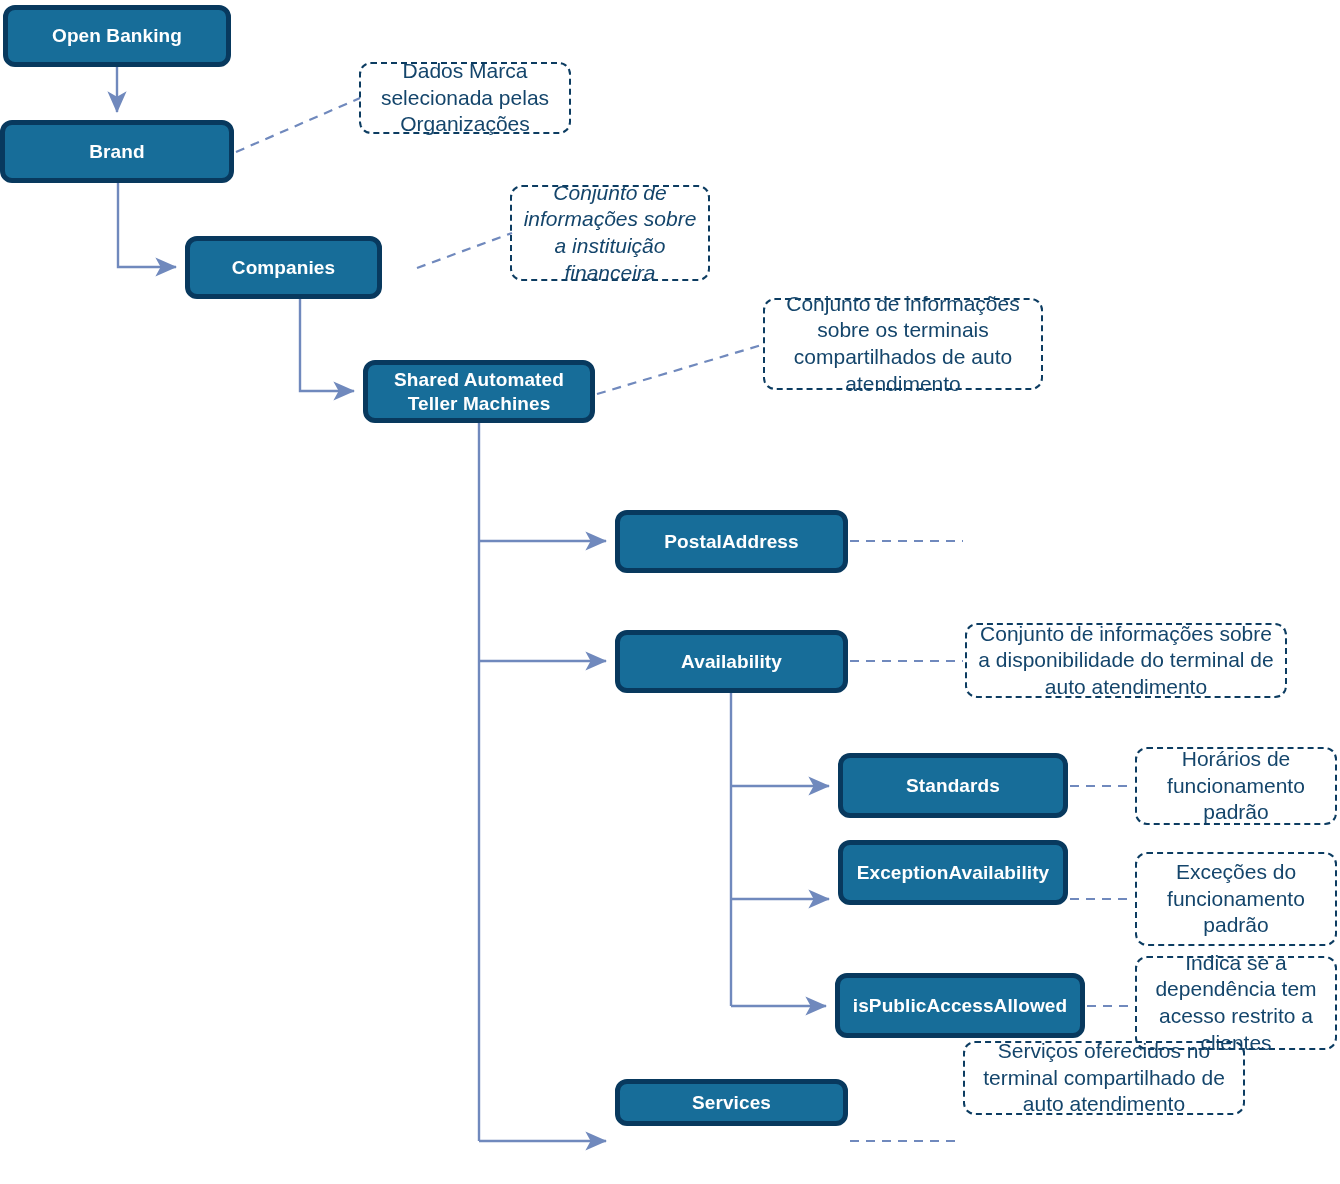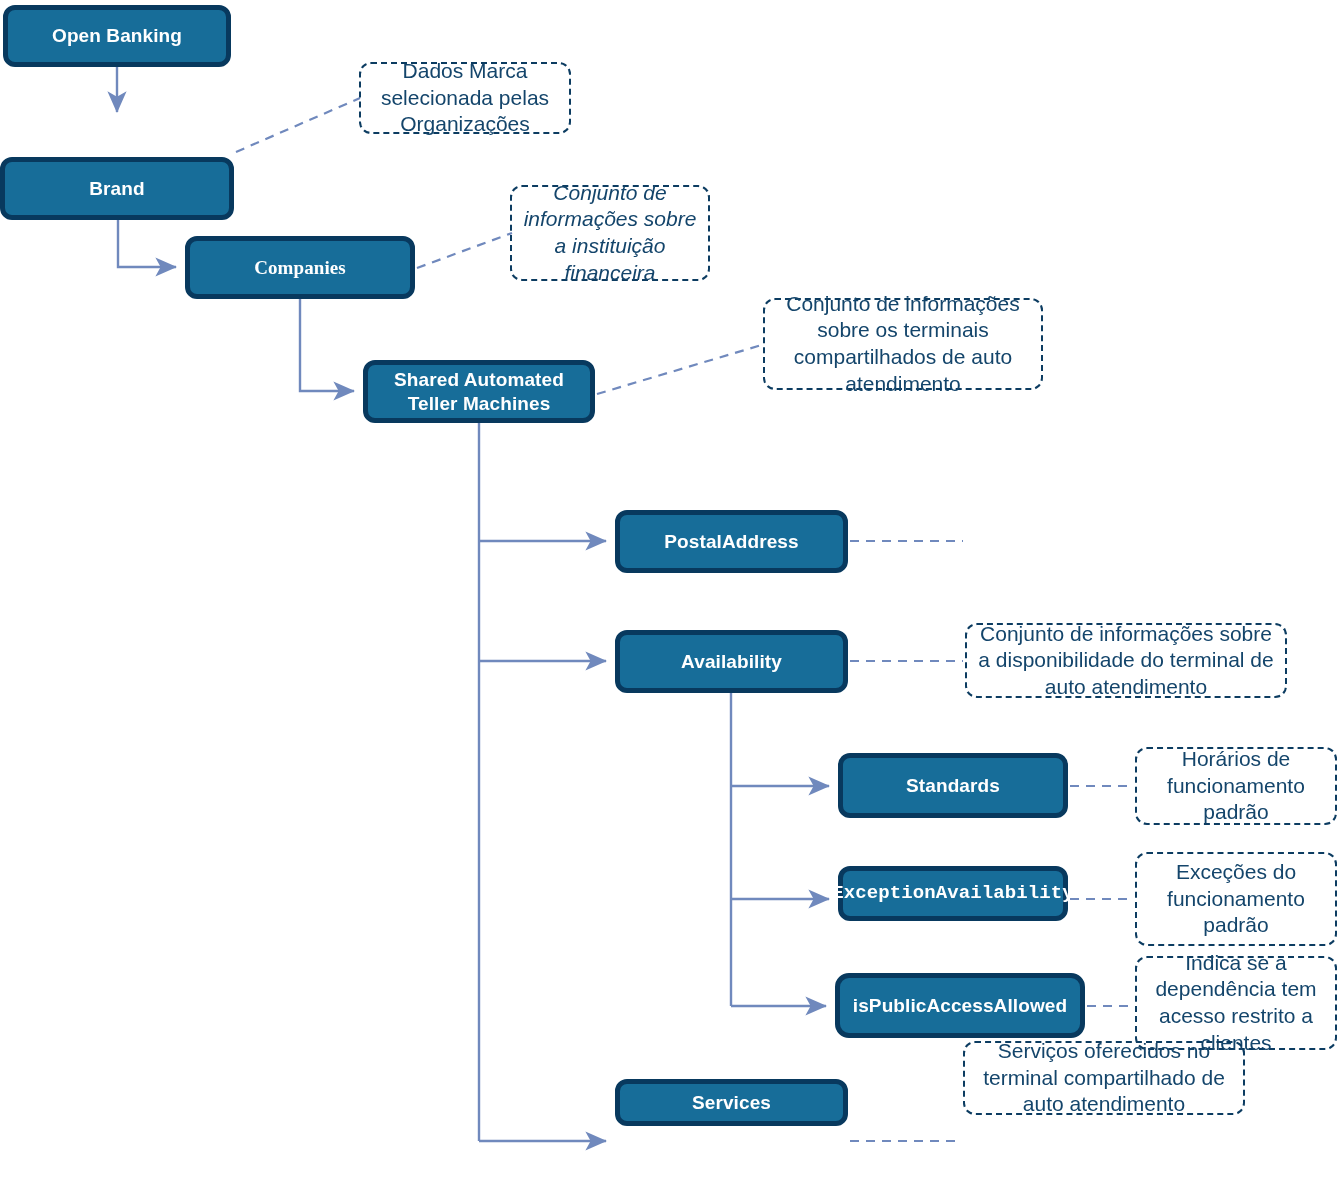--- a/index.html
+++ b/index.html
@@ -98,28 +98,28 @@
       <path d="M850,541 L963,541"></path>
       <path d="M850,661 L963,661"></path>
       <path d="M1070,786 L1133,786"></path>
       <path d="M1070,899 L1133,899"></path>
       <path d="M1087,1006 L1133,1006"></path>
       <path d="M850,1141 L961,1141"></path>
     </g>
   </svg>
 
   <div class="node" style="left: 3px; top: 5px; width: 228px; height: 62px;">Open Banking</div>
-  <div class="node" style="left: 0px; top: 120px; width: 234px; height: 63px; margin-top: 37px;">Brand</div>
-  <div class="node" style="left: 185px; top: 236px; width: 230px; height: 63px; font-family: Liberation Serif, serif;">Companies</div>
+  <div class="node" style="left: 0px; top: 120px; width: 234px; height: 63px;">Brand</div>
+  <div class="node" style="left: 185px; top: 236px; width: 197px; height: 63px;">Companies</div>
   <div class="node" style="left: 363px; top: 360px; width: 232px; height: 63px;">Shared Automated<br>Teller Machines</div>
   <div class="node" style="left: 615px; top: 510px; width: 233px; height: 63px;">PostalAddress</div>
   <div class="node" style="left: 615px; top: 630px; width: 233px; height: 63px;">Availability</div>
   <div class="node" style="left: 838px; top: 753px; width: 230px; height: 65px;">Standards</div>
-  <div class="node" style="left: 838px; top: 866px; width: 230px; height: 55px; font-family: Liberation Mono, monospace;">ExceptionAvailability</div>
-  <div class="node" style="left: 835px; top: 973px; width: 250px; height: 65px; border-radius: 14px;">isPublicAccessAllowed</div>
+  <div class="node" style="left: 838px; top: 840px; width: 230px; height: 65px;">ExceptionAvailability</div>
+  <div class="node" style="left: 835px; top: 973px; width: 250px; height: 65px;">isPublicAccessAllowed</div>
   <div class="node" style="left: 615px; top: 1052px; width: 233px; height: 47px; margin-top: 27px;">Services</div>
 
   <div class="note" style="left: 359px; top: 62px; width: 212px; height: 72px;">Dados Marca selecionada pelas Organizações</div>
   <div class="note" style="left: 510px; top: 185px; width: 200px; height: 96px; font-style: italic;">Conjunto de informações sobre a instituição financeira</div>
   <div class="note" style="left: 763px; top: 298px; width: 280px; height: 92px;">Conjunto de informações sobre os terminais compartilhados de auto atendimento</div>
   <div class="note" style="left: 1135px; top: 747px; width: 202px; height: 78px;">Horários de funcionamento padrão</div>
   <div class="note" style="left: 965px; top: 623px; width: 322px; height: 75px;">Conjunto de informações sobre a disponibilidade do terminal de auto atendimento</div>
   <div class="note" style="left: 1135px; top: 852px; width: 202px; height: 94px;">Exceções do funcionamento padrão</div>
   <div class="note" style="left: 1135px; top: 956px; width: 202px; height: 94px;">Indica se a dependência tem acesso restrito a clientes</div>
   <div class="note" style="left: 963px; top: 1041px; width: 282px; height: 74px;">Serviços oferecidos no terminal compartilhado de auto atendimento</div>

